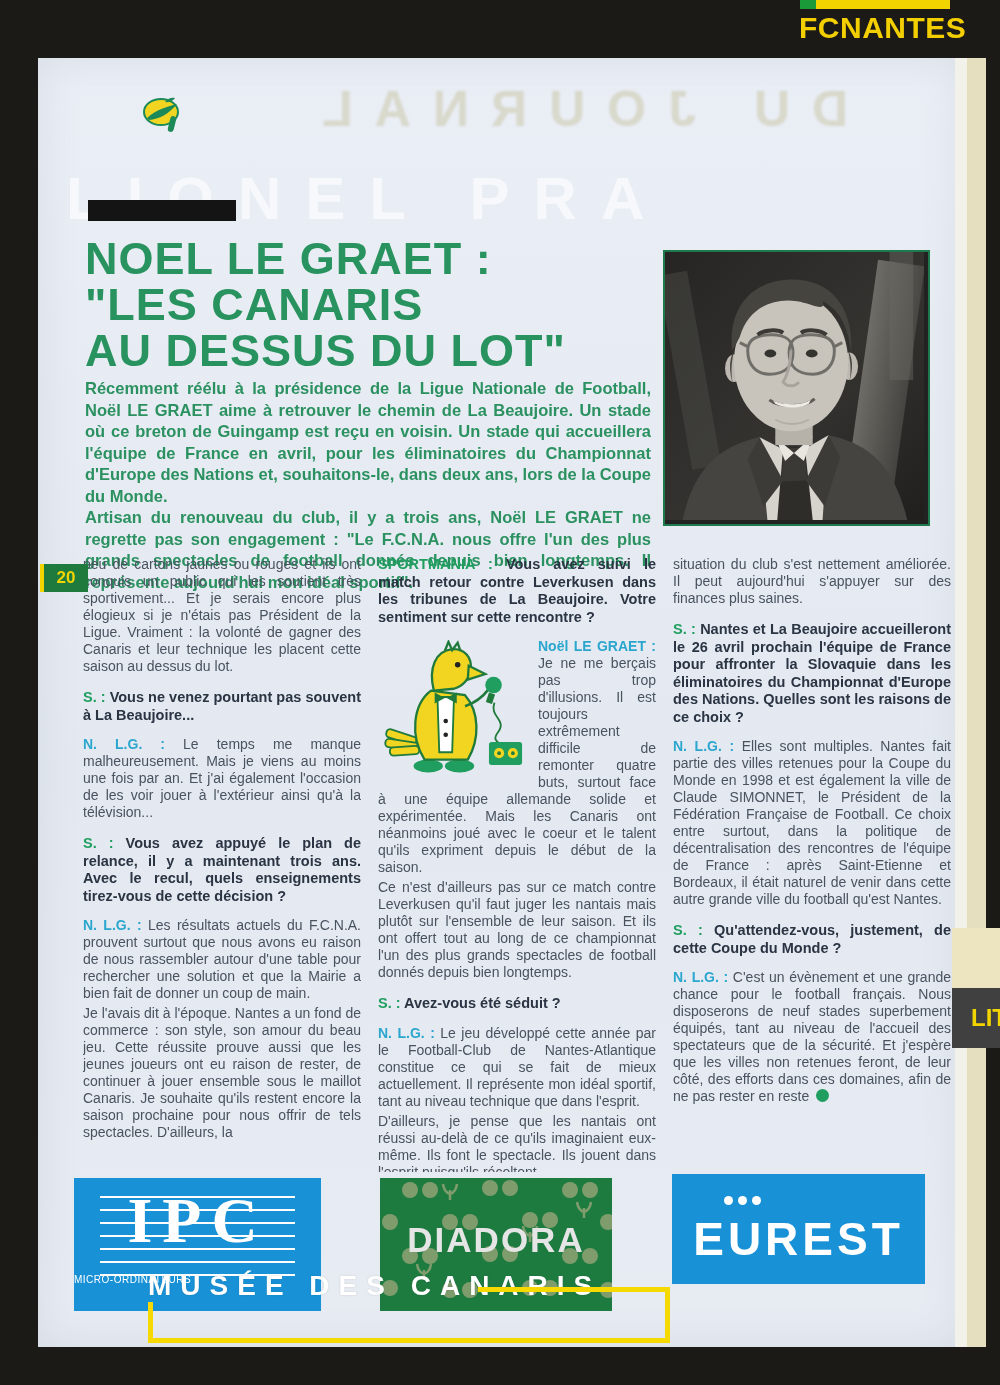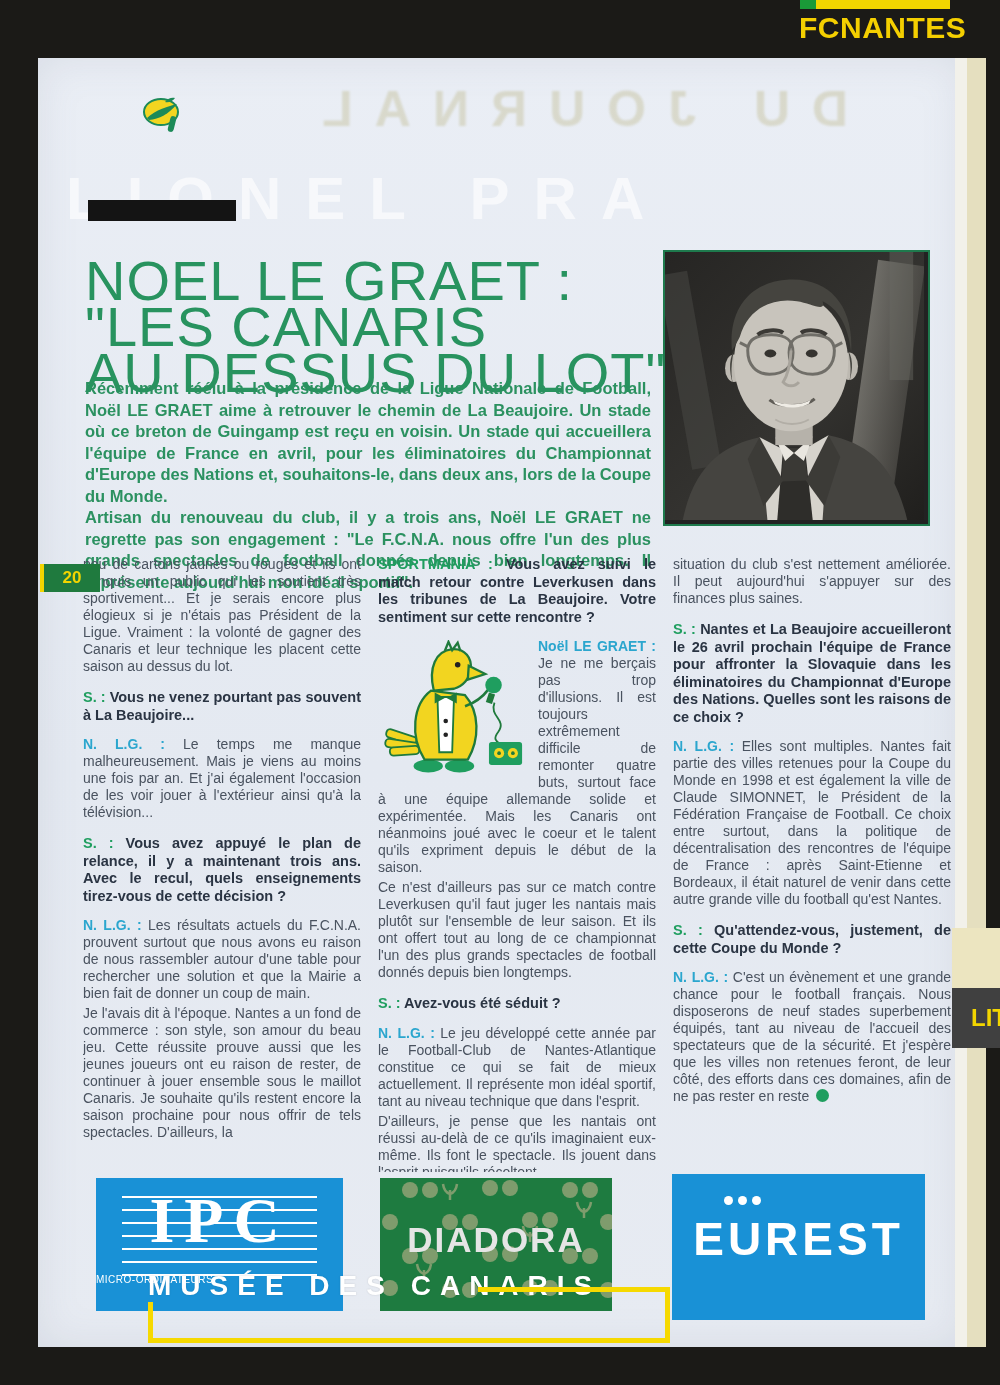--- a/index.html
+++ b/index.html
@@ -37,56 +37,56 @@
     font-size:60px;font-weight:bold;letter-spacing:24px;filter:blur(.4px);white-space:nowrap;}
 
   
   .vip-text{left:47px;top:52px;color:#1c8a58;font-size:76px;font-weight:bold;letter-spacing:16px;
     text-shadow:6px 3px 0 #e8d000;line-height:1;}
   .vip-accent{left:131px;top:58px;width:6px;height:16px;background:#1c8a58;transform:rotate(14deg);border-radius:3px;}
   .vip-emblem{left:97px;top:34px;}
   .vip-bar{left:50px;top:142px;width:148px;height:21px;background:#141414;}
 
   
-  .headline{left:47px;top:200px;color:#28935f;font-size:56px;line-height:46px;font-weight:400;letter-spacing:1px;white-space:nowrap;}
+  .headline{left:47px;top:178px;color:#28935f;font-size:45px;line-height:46px;font-weight:700;letter-spacing:1px;white-space:nowrap;}
   .intro{left:47px;top:320px;width:566px;color:#2b9160;font-size:16.5px;line-height:21.5px;font-weight:bold;text-align:justify;}
   .intro p{margin:0;}
 
   
   .photo{left:625px;top:192px;width:263px;height:272px;border:2px solid #1e7a4d;background:#222;}
   .photo svg{display:block;}
 
   
-  .page-badge{left:40px;top:564px;width:60px;height:28px;background:#1f7a3e;border-left:4px solid #f2d500;
+  .page-badge{left:40px;top:564px;width:48px;height:28px;background:#1f7a3e;border-left:4px solid #f2d500;
     color:#f2d500;font-weight:bold;font-size:17px;text-align:center;line-height:28px;box-sizing:border-box;}
 
   
   .columns{left:45px;top:498px;width:868px;height:616px;display:grid;grid-template-columns:repeat(3,278px);column-gap:17px;}
   .col{overflow:hidden;font-size:14px;line-height:17px;}
   .col p{margin:0 0 3px;text-align:justify;}
   .col p.q{color:#2a3443;font-weight:bold;font-size:14.5px;line-height:17.5px;margin:14px 0 12px;}
   .col p.q:first-child{margin-top:0;}
   .col p.a,.col p.cont{color:#49525f;}
   .q .spk{color:#1f9e5f;}
   .a .spk{color:#2ba6ce;font-weight:bold;}
   .enddot{display:inline-block;width:13px;height:13px;border-radius:50%;background:#1f9e5f;margin-left:7px;vertical-align:-1px;}
   .mascot{float:left;width:152px;height:138px;margin:2px 8px 2px 0;}
 
   
   .logo{box-sizing:border-box;overflow:hidden;}
-  .ipc{left:58px;top:1120px;width:247px;height:133px;background:#1991d6;}
+  .ipc{left:36px;top:1120px;width:247px;height:133px;background:#1991d6;}
   .ipc-lines{position:absolute;left:26px;right:26px;top:18px;height:82px;
     background:repeating-linear-gradient(to bottom,#fff 0 2.5px,transparent 2.5px 13px);}
   .ipc-name{position:absolute;left:0;right:0;top:6px;text-align:center;color:#fff;
     font-family:"Liberation Serif",serif;font-weight:bold;font-size:64px;letter-spacing:10px;}
   .ipc-sub{position:absolute;left:0;right:0;top:96px;text-align:left;color:#fff;font-weight:normal;font-size:10px;letter-spacing:.5px;}
   .diadora{left:342px;top:1120px;width:232px;height:133px;background:#1e7b40;}
   .diadora-name{position:absolute;left:0;right:0;top:42px;text-align:center;color:#e5e5e5;
     font-weight:900;font-size:35px;letter-spacing:2px;}
-  .eurest{left:634px;top:1116px;width:253px;height:146px;background:#1991d6;}
+  .eurest{left:634px;top:1116px;width:253px;height:110px;background:#1991d6;}
   .eurest-name{position:absolute;left:0;right:0;top:38px;text-align:center;color:#fff;
     font-weight:bold;font-size:46px;letter-spacing:4px;}
   .eu-dots{position:absolute;left:52px;top:22px;display:flex;gap:5px;}
   .eu-dots i{width:9px;height:9px;border-radius:50%;background:#fff;}
 
   
   .wm-label{left:148px;top:1270px;color:#fff;font-size:28px;font-weight:600;letter-spacing:9px;white-space:nowrap;
     text-shadow:0 0 2px rgba(0,0,0,.15);}
   .yline{background:#f6d900;}
   .yl-top{left:478px;top:1287px;width:192px;height:5px;}

